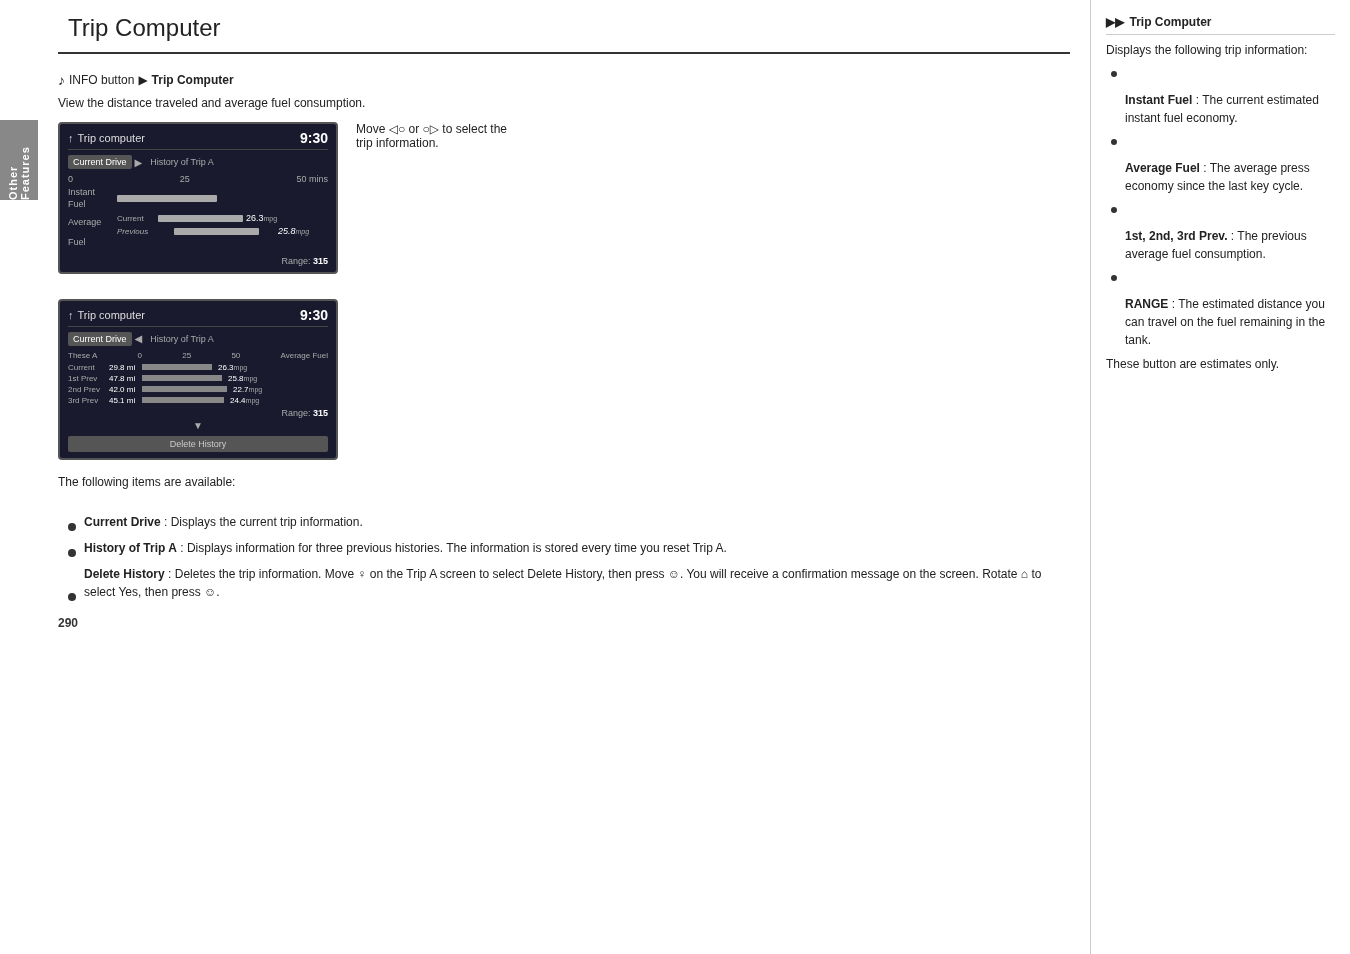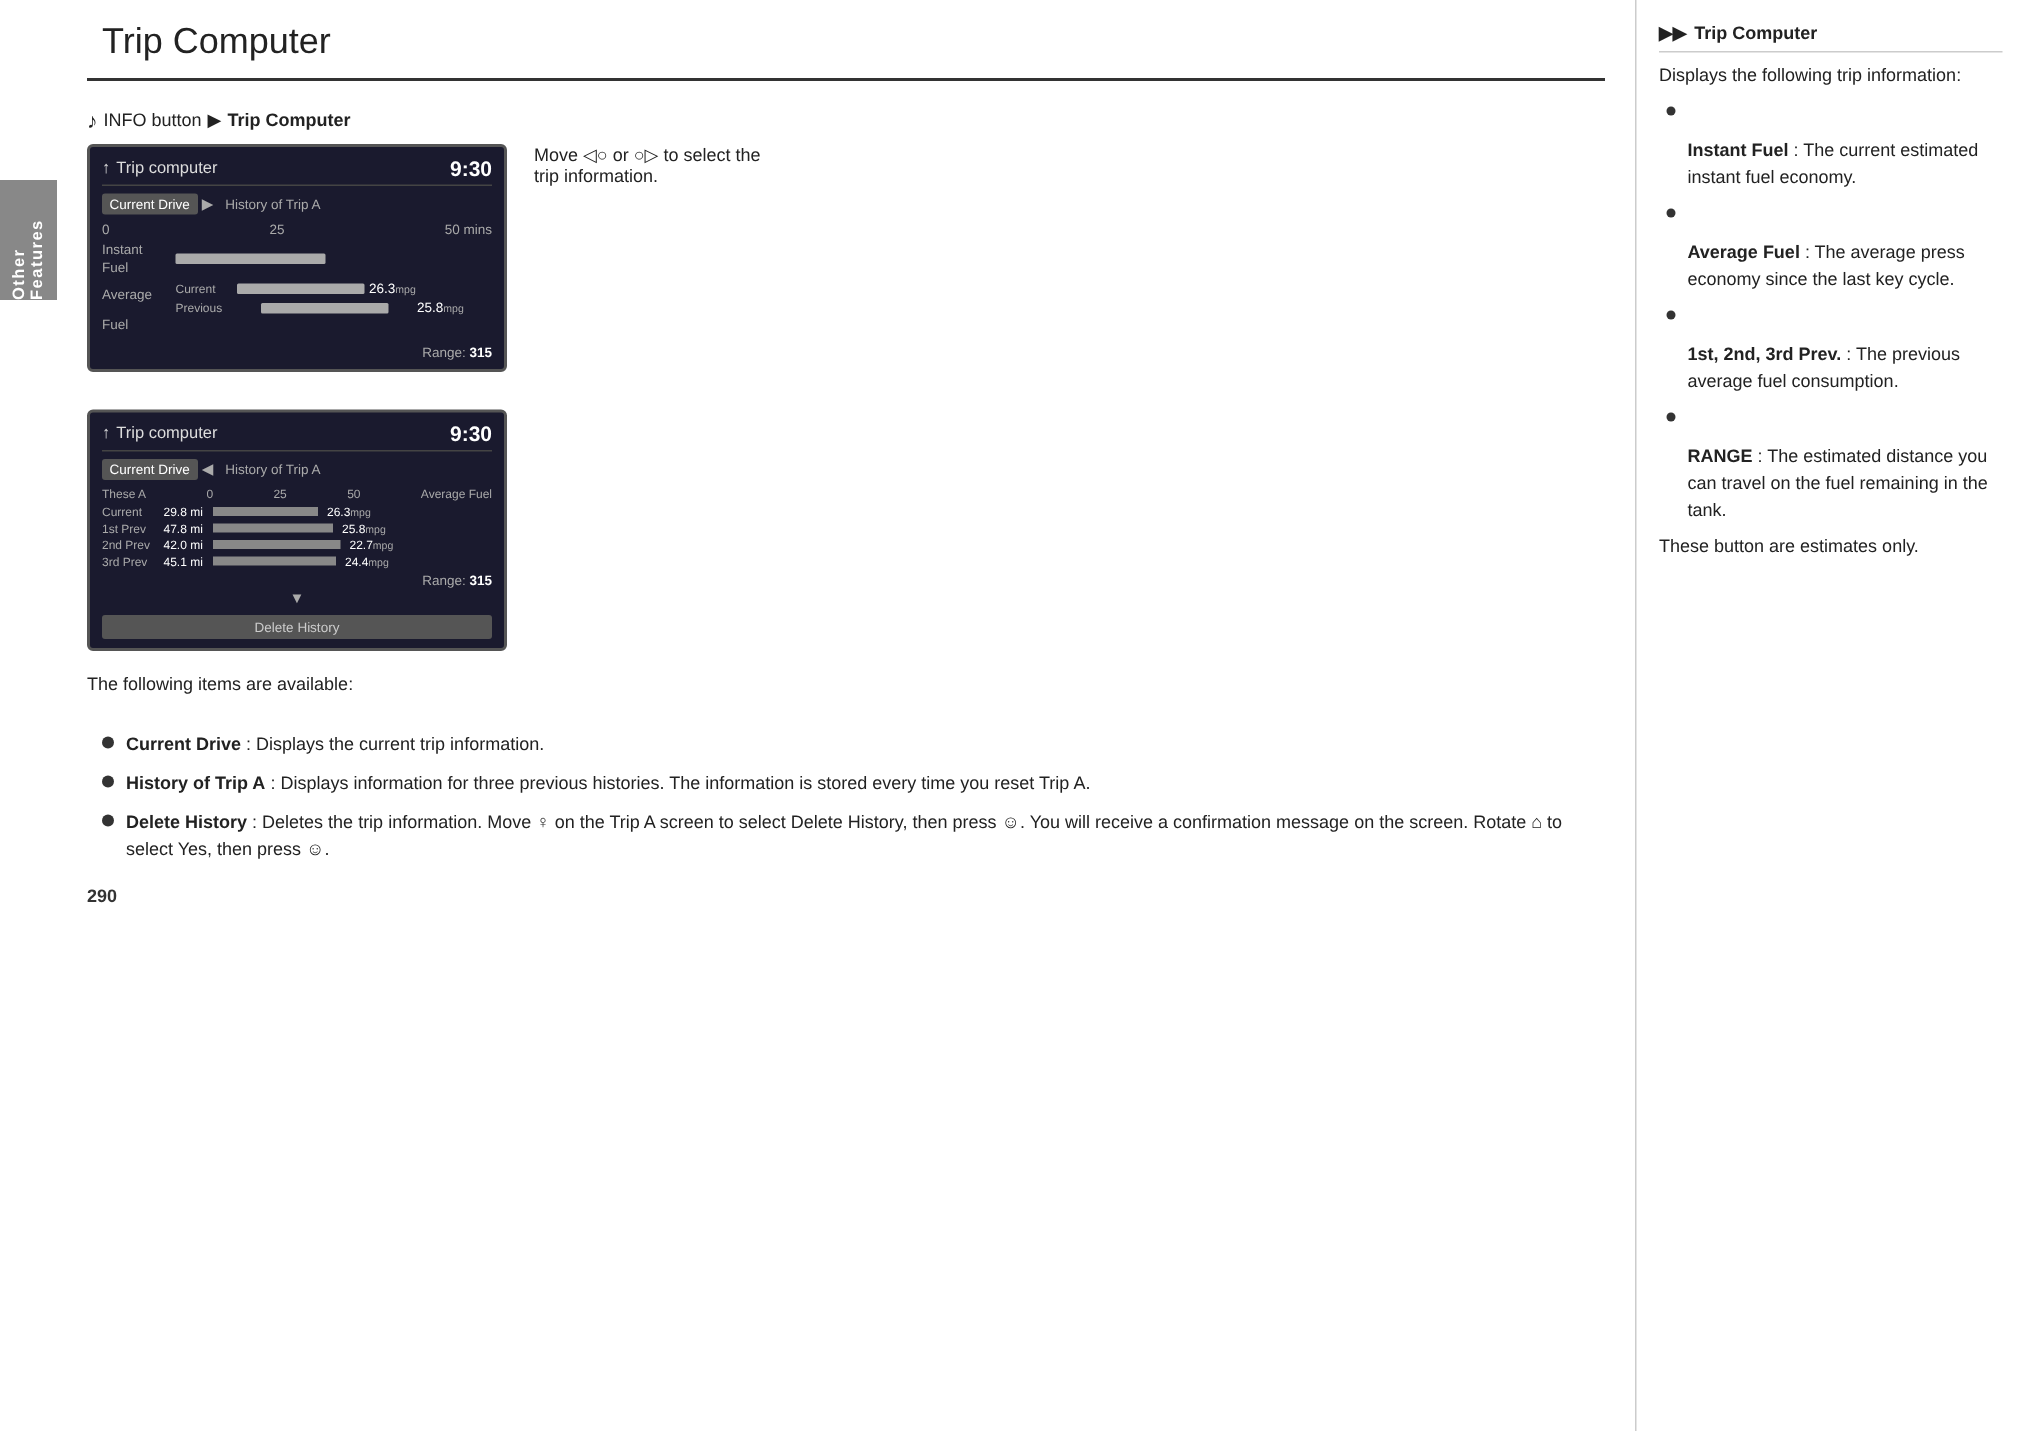--- a/index.html
+++ b/index.html
@@ -289,21 +289,21 @@
     }
 
     
     .bullet-list {
       margin-top: 10px;
       font-size: 12px;
     }
 
     .bullet-item {
       display: flex;
-      align-items: flex-start;
+      align-items: flex-end;
       margin-bottom: 8px;
       padding-left: 10px;
     }
 
     .bullet-dot {
       width: 8px;
       height: 8px;
       border-radius: 50%;
       background: #333;
       flex-shrink: 0;
@@ -406,20 +406,21 @@
       <h1 class="page-title">Trip Computer</h1>
     </div>
 
     <div class="breadcrumb-line">
       <span class="breadcrumb-icon">♪</span>
       <span class="breadcrumb-text">INFO button</span>
       <span class="breadcrumb-arrow">▶</span>
       <span class="breadcrumb-bold">Trip Computer</span>
     </div>
 
+    <p class="description">View the distance traveled and average fuel consumption.</p>
 
     <div class="screens-row">
 
       <div class="screen-mockup">
         <div class="screen-header">
           <div class="screen-title">
             <span>↑</span>
             <span>Trip computer</span>
           </div>
           <div class="screen-time">9:30</div>
@@ -448,21 +449,21 @@
           <div class="row-label" style="white-space:pre-line; line-height:2.2">Average
 Fuel</div>
           <div style="flex:1;">
             <div style="display:flex;align-items:center;gap:3px;margin-bottom:3px;">
               <span class="row-sub-label">Current</span>
               <div class="bar" style="width:85px;background:#aaa;"></div>
               <span class="value-text">
                 <span>26.3</span><span class="unit-small">mpg</span>
               </span>
             </div>
-            <div style="display:flex;align-items:center;gap:19px;">
+            <div style="display:flex;align-items:center;gap:19px;font-style:italic;">
               <span class="row-sub-label">Previous</span>
               <div class="bar" style="width:85px;background:#aaa;"></div>
               <span class="value-text">
                 <span>25.8</span><span class="unit-small">mpg</span>
               </span>
             </div>
           </div>
         </div>
         <div class="range-row">
           <span class="range-label">Range:</span>

